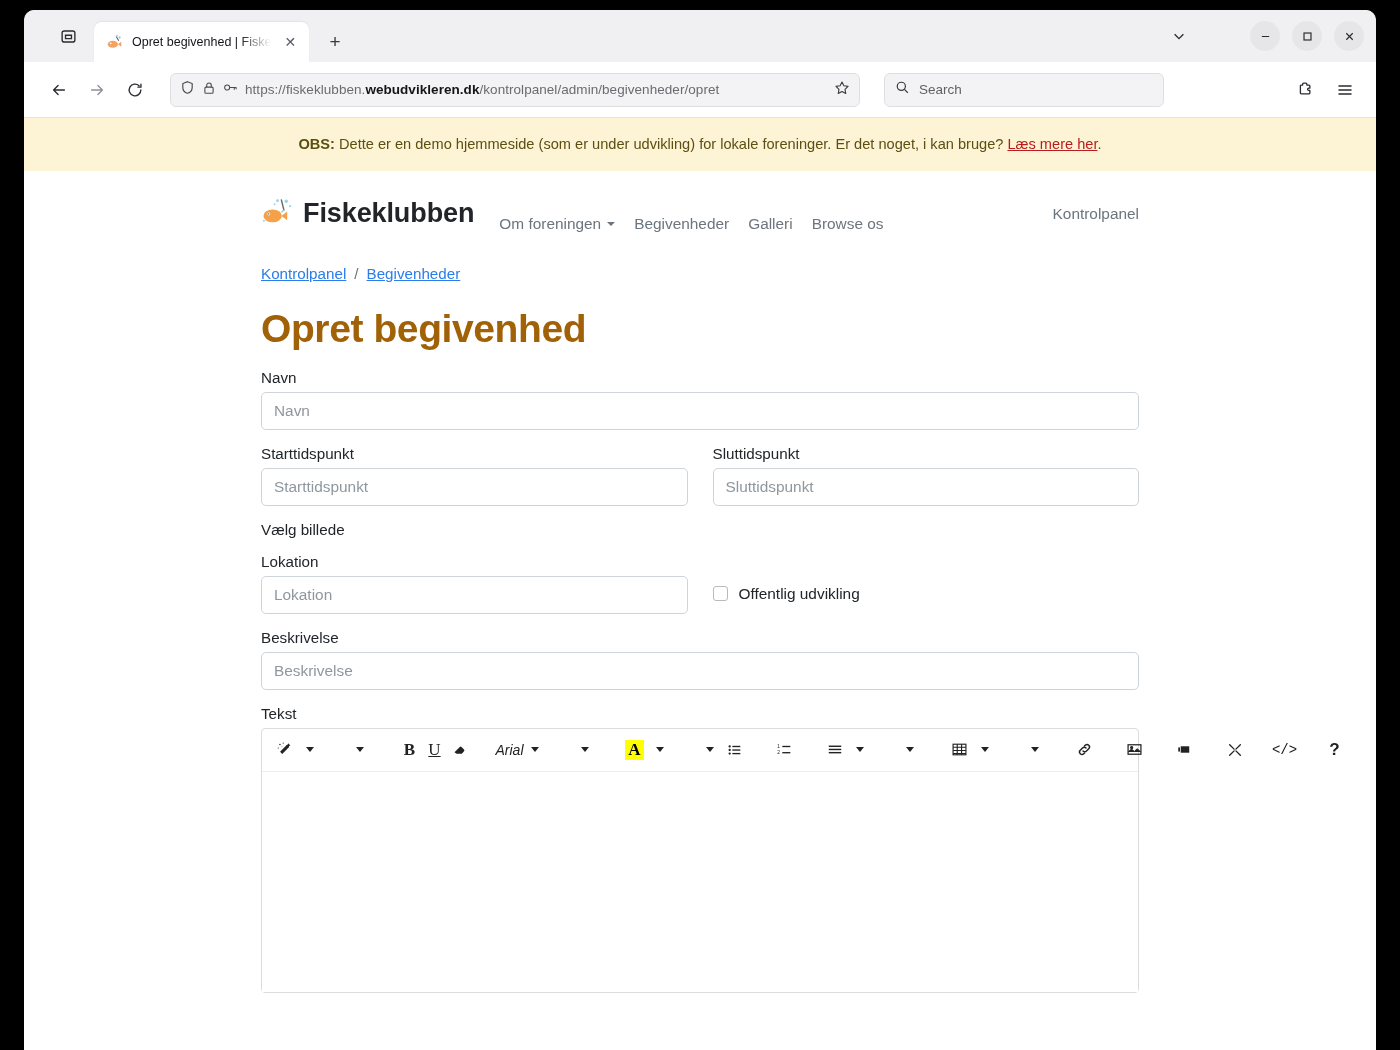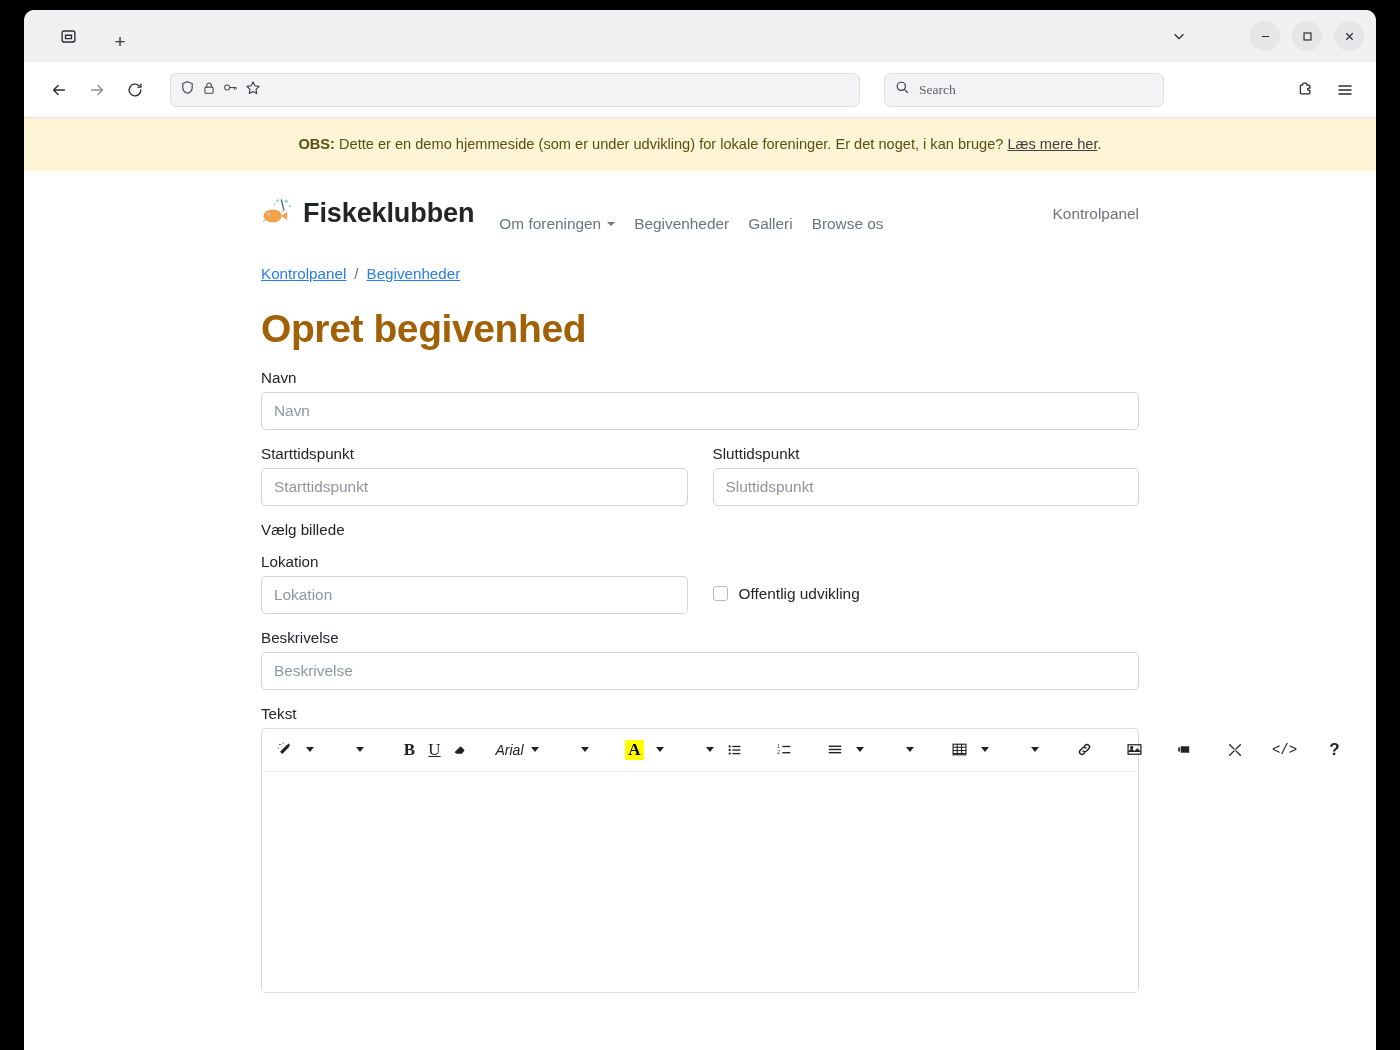--- a/index.html
+++ b/index.html
@@ -139,38 +139,37 @@
   .searchbar {
     flex: 0 0 280px;
     height: 34px;
     margin-left: 20px;
     background: #f3f3f5;
     border: 1px solid #dedee1;
     border-radius: 6px;
     display: flex; align-items: center;
     padding: 0 10px;
     gap: 9px;
-    font-family: Liberation Serif, serif;
   }
   .search-ph { font-size: 13.5px; color: #5f5f68; }
   .navbar-right { margin-left: auto; display: flex; align-items: center; gap: 6px; }
 
   
   .viewport { background: #ffffff; height: 932px; overflow: hidden; }
 
   .alert {
     background: #fcf4d4;
     color: #5d4e12;
     font-size: 14.6px;
     padding: 17px 20px;
     text-align: center;
     line-height: 1.3;
   }
   .alert b { font-weight: 700; }
-  .alert a { color: #404040; }
+  .alert a { color: #b91c1c; }
 
   .container { width: 878px; margin: 0 auto; }
 
   .site-header {
     display: flex; align-items: center;
     padding: 24px 0 14px 0;
   }
   .brand { display: flex; align-items: center; gap: 9px; margin-right: 25px; }
   .brand-name {
     font-size: 27px;
@@ -324,20 +323,34 @@
   <div class="tabstrip">
     <div class="tabstrip-left">
       <div class="icon-btn">
         <svg width="17" height="17" viewBox="0 0 20 20" fill="none" stroke="#2b2b31" stroke-width="1.6">
           <rect x="2.5" y="3.5" width="15" height="13" rx="2.5"></rect>
           <path d="M6.5 8.5h7v4h-7z"></path>
         </svg>
       </div>
     </div>
 
+    <div class="tab">
+      <div class="tab-favicon">
+        <svg width="17" height="17" viewBox="0 0 20 20">
+          <ellipse cx="8" cy="12" rx="6" ry="4.2" fill="#f4a261"></ellipse>
+          <path d="M14 12l4-3v6z" fill="#f4a261"></path>
+          <circle cx="5.5" cy="11" r="1" fill="#fff"></circle>
+          <path d="M12 3l3 5" stroke="#5a5a5a" stroke-width="1.2" fill="none"></path>
+          <circle cx="16" cy="4" r="1.3" fill="#8ecae6"></circle>
+          <circle cx="13" cy="2" r="1" fill="#8ecae6"></circle>
+        </svg>
+      </div>
+      <span class="tab-title">Opret begivenhed | Fiske</span>
+      <span class="tab-close">✕</span>
+    </div>
 
     <div class="newtab">+</div>
 
     <div class="tabstrip-right">
       <div class="chev-btn">
         <svg width="14" height="14" viewBox="0 0 16 16" fill="none" stroke="#2b2b31" stroke-width="1.6">
           <path d="M3 6l5 5 5-5"></path>
         </svg>
       </div>
       <div class="winctl">
@@ -387,20 +400,21 @@
           <rect x="3.3" y="7" width="9.4" height="7" rx="1.2"></rect>
           <path d="M5.4 7V4.8a2.6 2.6 0 0 1 5.2 0V7"></path>
         </svg>
       </span>
       <span>
         <svg width="15" height="15" viewBox="0 0 18 18" fill="none" stroke="#4a4a52" stroke-width="1.3">
           <circle cx="5" cy="9" r="3"></circle>
           <path d="M8 9h8M13.5 9v2.6M15.8 9v2.2"></path>
         </svg>
       </span>
+      <span class="url-text">https://fiskeklubben.<b>webudvikleren.dk</b>/kontrolpanel/admin/begivenheder/opret</span>
       <span>
         <svg width="16" height="16" viewBox="0 0 18 18" fill="none" stroke="#3a3a42" stroke-width="1.25" stroke-linejoin="round">
           <path d="M9 2.2l2.1 4.3 4.7.7-3.4 3.3.8 4.7L9 12.9l-4.2 2.3.8-4.7L2.2 7.2l4.7-.7z"></path>
         </svg>
       </span>
     </div>
 
     <div class="searchbar">
       <span>
         <svg width="15" height="15" viewBox="0 0 18 18" fill="none" stroke="#3a3a42" stroke-width="1.45">

